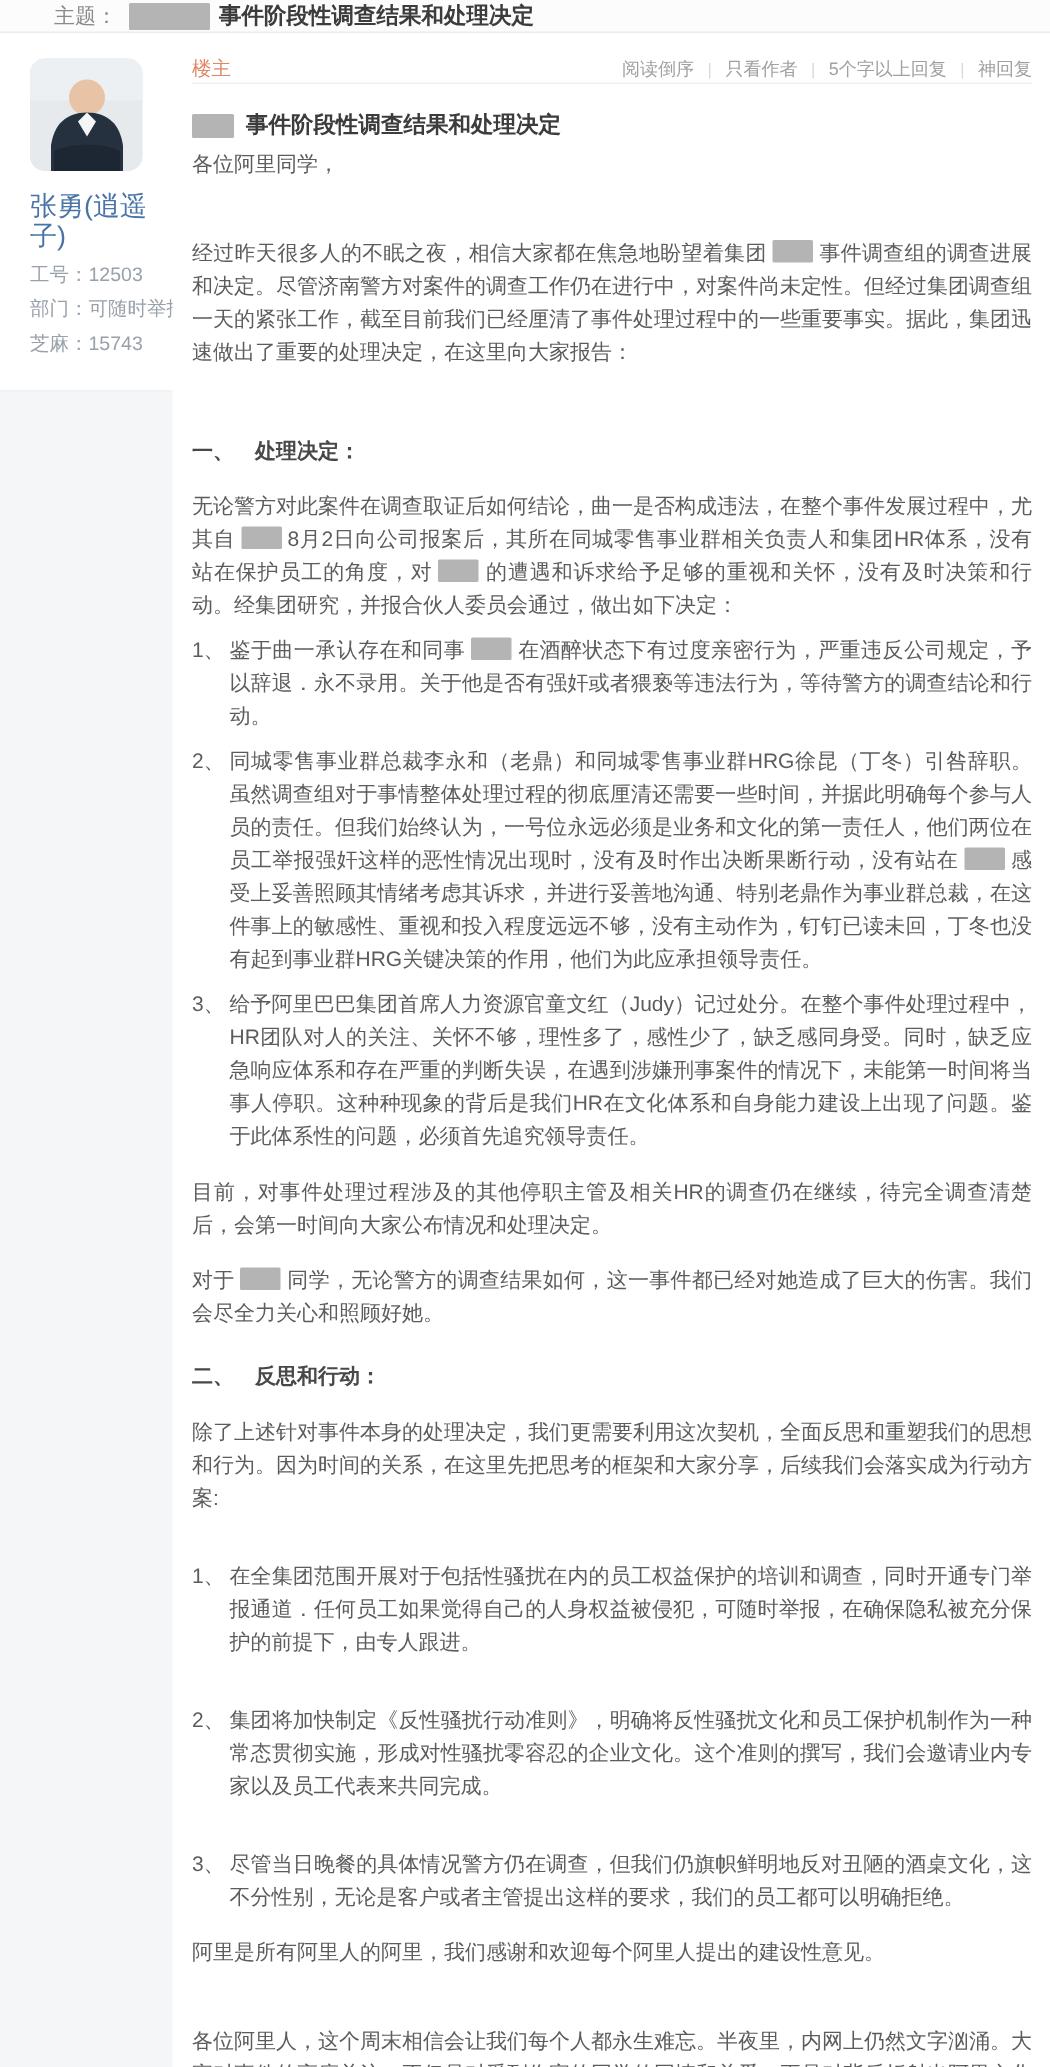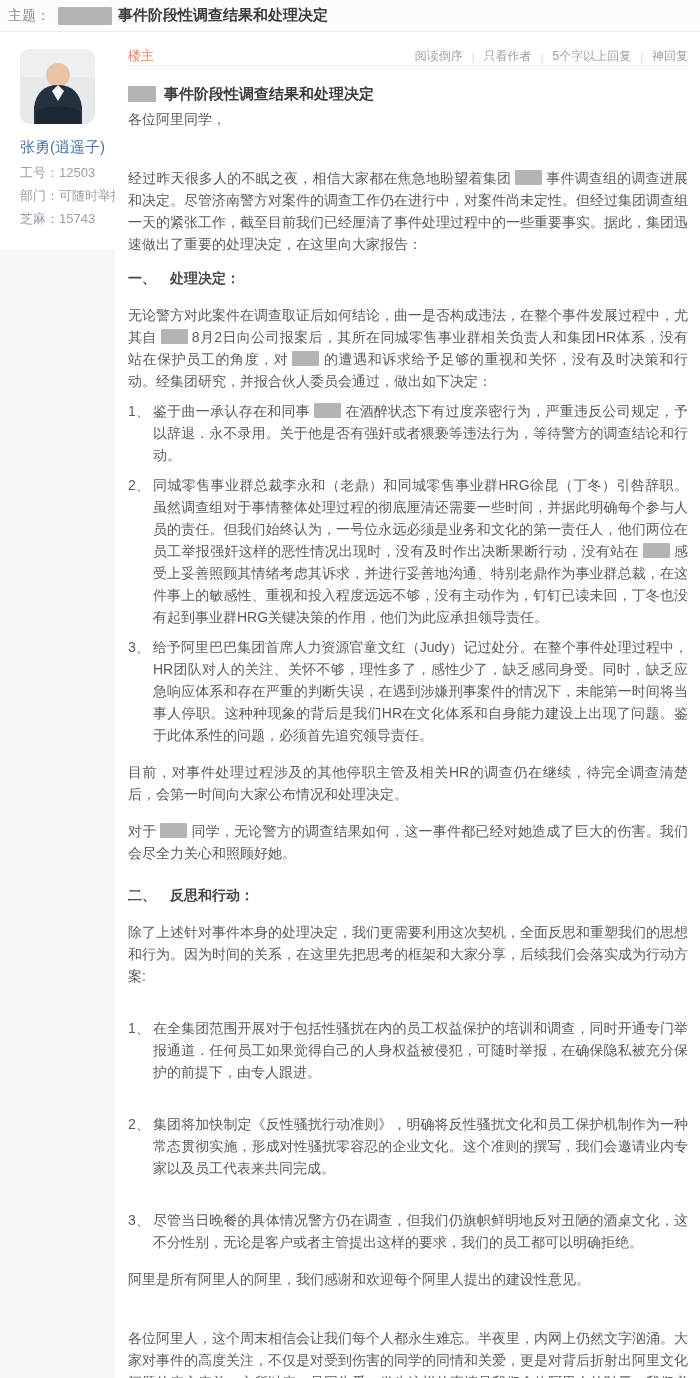--- a/index.html
+++ b/index.html
@@ -4,42 +4,42 @@
 <style>
   html,body{margin:0;padding:0;background:#ffffff;}
   body{
     width:700px;
     font-family:"Liberation Sans","DejaVu Sans",sans-serif;
     color:#5c5c5c;
     -webkit-font-smoothing:antialiased;
   }
   
   .topbar{
-    height:32px;
+    height:22px;
     display:flex;align-items:center;
-    padding-left:8px;
+    padding-left:36px;
     background:#fcfcfc;
     border-bottom:1px solid #ebebeb;
     box-sizing:border-box;
   }
   .topbar-label{color:#8a8a8a;font-size:14px;}
   .topbar-title{
     color:#3c3c3c;font-size:15px;font-weight:bold;
     display:flex;align-items:center;margin-left:2px;
   }
   
   .layout{display:flex;align-items:stretch;min-height:1340px;}
   .sidebar{width:115px;flex:0 0 115px;display:flex;flex-direction:column;box-sizing:border-box;}
   .user-card{background:#ffffff;padding:17px 0 20px 20px;}
   .sidebar-fill{flex:1;background:#f5f6f7;border-top:1px solid #f0f1f2;}
   .avatar{
     width:75px;height:75px;border-radius:10px;overflow:hidden;
     background:#e3e7ea;display:block;
   }
-  .user-name{margin-top:13px;color:#4a74a8;font-size:15px;line-height:20px;cursor:pointer;}
+  .user-name{margin-top:13px;color:#4a74a8;font-size:18px;line-height:20px;cursor:pointer;}
   .user-fields{margin-top:4px;}
   .user-field{color:#99a1ab;font-size:13px;line-height:23px;white-space:nowrap;}
   
   .content{flex:1;background:#ffffff;padding:0 12px 40px 13px;box-sizing:border-box;min-width:0;}
   .post-header{
     display:flex;justify-content:space-between;align-items:flex-end;
     height:33px;border-bottom:1px solid #f0f0f0;
   }
   .floor{color:#e08565;font-size:13px;}
   .links{display:flex;align-items:center;font-size:12px;color:#a0a0a0;padding-left:47px;}
@@ -110,21 +110,21 @@
           <span class="sep">|</span>
           <span class="link">神回复</span>
         </span>
     </div>
 
     <div class="post-title" id="post-title"><span class="redact"></span>事件阶段性调查结果和处理决定</div>
 
     <div class="post-body" id="post-body">
         <div class="b-p" style="margin-top: 3px;">各位阿里同学，</div>
         <div class="b-p" style="margin-top: 37px;">经过昨天很多人的不眠之夜，相信大家都在焦急地盼望着集团<span class="redact"></span>事件调查组的调查进展和决定。尽管济南警方对案件的调查工作仍在进行中，对案件尚未定性。但经过集团调查组一天的紧张工作，截至目前我们已经厘清了事件处理过程中的一些重要事实。据此，集团迅速做出了重要的处理决定，在这里向大家报告：</div>
-        <div class="b-h" style="margin-top: 12px;">一、　处理决定：</div>
+        <div class="b-h" style="margin-top: 44px;">一、　处理决定：</div>
         <div class="b-p" style="margin-top: 15px;">无论警方对此案件在调查取证后如何结论，曲一是否构成违法，在整个事件发展过程中，尤其自<span class="redact"></span>8月2日向公司报案后，其所在同城零售事业群相关负责人和集团HR体系，没有站在保护员工的角度，对<span class="redact"></span>的遭遇和诉求给予足够的重视和关怀，没有及时决策和行动。经集团研究，并报合伙人委员会通过，做出如下决定：</div>
         <div class="b-li" style="margin-top: 8px;">
           <span class="num">1、</span>
           <span class="txt">鉴于曲一承认存在和同事<span class="redact"></span>在酒醉状态下有过度亲密行为，严重违反公司规定，予以辞退．永不录用。关于他是否有强奸或者猥亵等违法行为，等待警方的调查结论和行动。</span>
         </div>
         <div class="b-li" style="margin-top: 8px;">
           <span class="num">2、</span>
           <span class="txt">同城零售事业群总裁李永和（老鼎）和同城零售事业群HRG徐昆（丁冬）引咎辞职。虽然调查组对于事情整体处理过程的彻底厘清还需要一些时间，并据此明确每个参与人员的责任。但我们始终认为，一号位永远必须是业务和文化的第一责任人，他们两位在员工举报强奸这样的恶性情况出现时，没有及时作出决断果断行动，没有站在<span class="redact"></span>感受上妥善照顾其情绪考虑其诉求，并进行妥善地沟通、特别老鼎作为事业群总裁，在这件事上的敏感性、重视和投入程度远远不够，没有主动作为，钉钉已读未回，丁冬也没有起到事业群HRG关键决策的作用，他们为此应承担领导责任。</span>
         </div>
         <div class="b-li" style="margin-top: 8px;">

